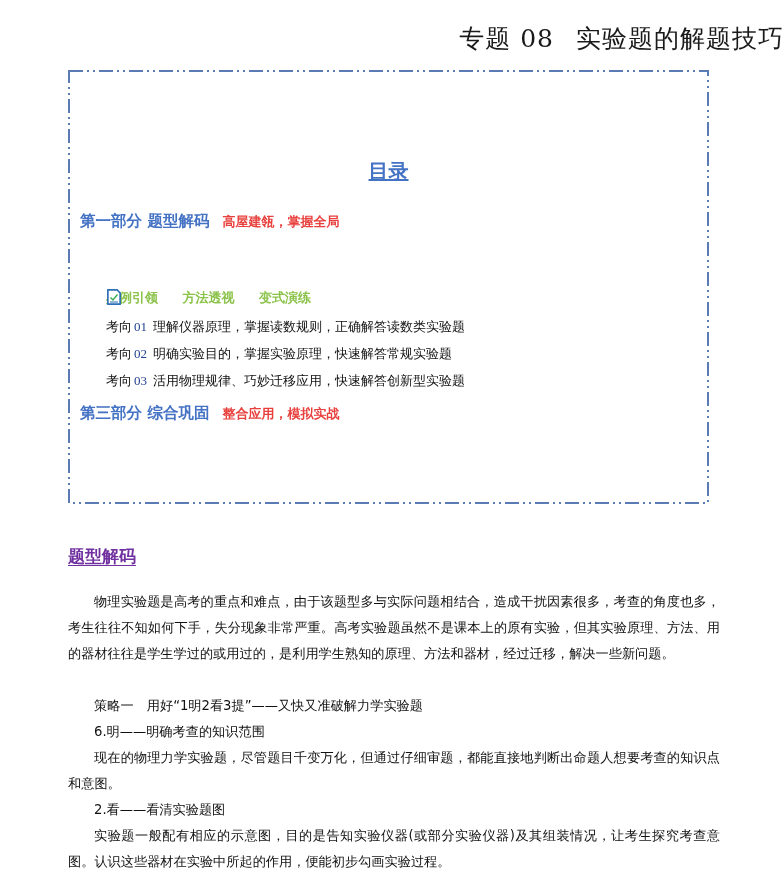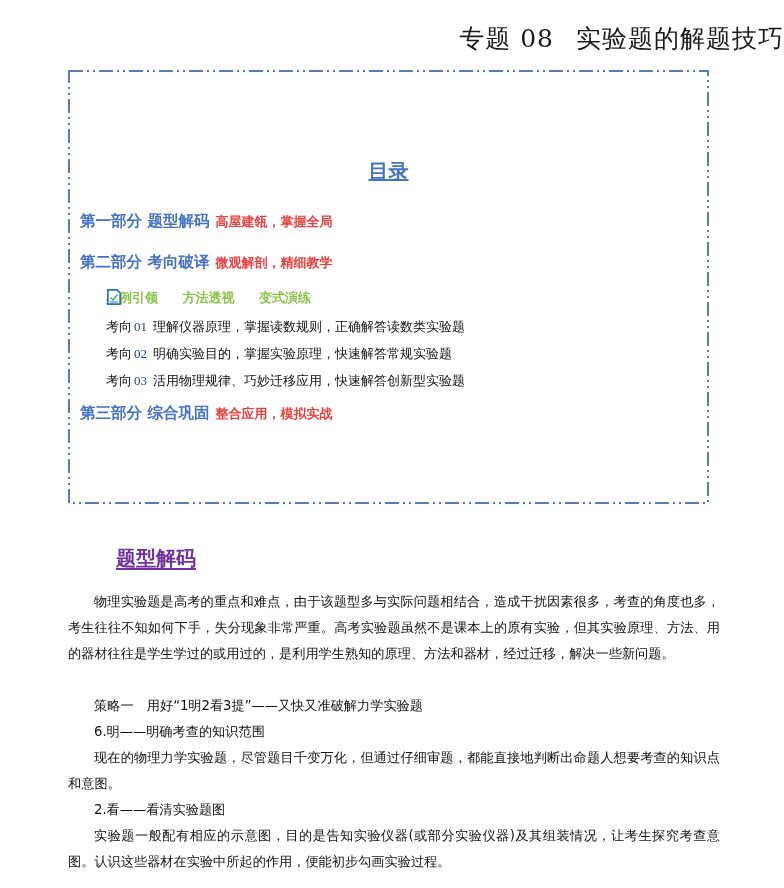--- a/index.html
+++ b/index.html
@@ -8,54 +8,51 @@
   .title { position: absolute; left: 0; top: 22px; width: 784px; text-align: right;
            font-size: 25px; letter-spacing: 1px; color: #1a1a1a; }
   .title .gap { display: inline-block; width: 22px; }
   .toc-box { position: absolute; left: 68px; top: 70px; width: 641px; height: 434px;
              box-sizing: border-box; }
   .toc-box svg { position: absolute; left: 0; top: 0; }
   .toc-title { position: absolute; left: 0; top: 88px; width: 641px; text-align: center;
                font-family: "DejaVu Sans", sans-serif; font-weight: bold; font-size: 20px; color: #4472c4; text-decoration: underline; }
   .part { position: absolute; left: 12px; font-family: "DejaVu Sans", sans-serif; white-space: nowrap; }
   .part .head { font-weight: bold; font-size: 15.5px; color: #4472c4; text-align: right; }
-  .part .sub { font-weight: bold; font-size: 13px; color: #e8403d; margin-left: 6px; }
+  .part .sub { font-weight: bold; font-size: 13px; color: #e8403d; margin-left: 13px; }
   .tags { position: absolute; left: 38px; top: 219px; font-family: "DejaVu Sans", sans-serif;
           font-weight: bold; font-size: 13px; color: #8bc34a; white-space: nowrap; }
   .tag { display: inline-flex; align-items: center; margin-right: 20px; }
   .tag svg { margin-right: 4px; }
   .dir { position: absolute; left: 38px; font-size: 13px; color: #111; white-space: nowrap;
          font-family: "DejaVu Sans", sans-serif; }
   .dir .num { font-family: "Liberation Serif", serif; color: #1f3f8f; margin: 0 6px 0 2px; }
   .section-head { position: absolute; left: 68px; top: 545px; font-family: "DejaVu Serif", serif;
-                  font-weight: bold; font-size: 20px; color: #7030a0; text-decoration: underline;
-                  text-underline-offset: 3px; margin-left: 48px; }
+                  font-weight: bold; font-size: 17px; color: #7030a0; text-decoration: underline;
+                  text-underline-offset: 3px; }
   .para { position: absolute; left: 68px; width: 652px; font-family: "DejaVu Sans", sans-serif;
           font-size: 13.2px; line-height: 26px; color: #111; text-align: justify; }
   .indent { text-indent: 26px; }
 </style>
 </head>
 <body>
 
 <div class="title">
   <span>专题 08</span><span class="gap"></span><span>实验题的解题技巧</span>
 </div>
 
 <div class="toc-box">
   <svg width="641" height="434">
     <rect x="1" y="1" width="639" height="432" fill="none" stroke="#5b7bb5" stroke-width="2" stroke-dasharray="14 4 2 4 2 4"></rect>
   </svg>
 
   <div class="toc-title">目录</div>
 
   <div class="part" style="top:141px">
     <span class="head">第一部分  题型解码</span><span class="sub">高屋建瓴，掌握全局</span>
-  </div>
-  <div class="part" style="top:182px">
-    <span class="head">第二部分  考向破译</span><span class="sub">微观解剖，精细教学</span>
   </div>
 
   <div class="tags">
     <span class="tag">
       <svg width="16" height="16" viewBox="0 0 16 16">
         <path d="M2 1 H11 L14 4 V15 H2 Z" fill="#fff" stroke="#2e6fb5" stroke-width="1.4"></path>
         <path d="M4.5 8.5 L7 11 L11.5 5.5" fill="none" stroke="#3cae5a" stroke-width="1.5"></path>
         <line x1="4" y1="13" x2="12" y2="13" stroke="#2e6fb5" stroke-width="1"></line>
       </svg>
       <span>典例引领</span>

